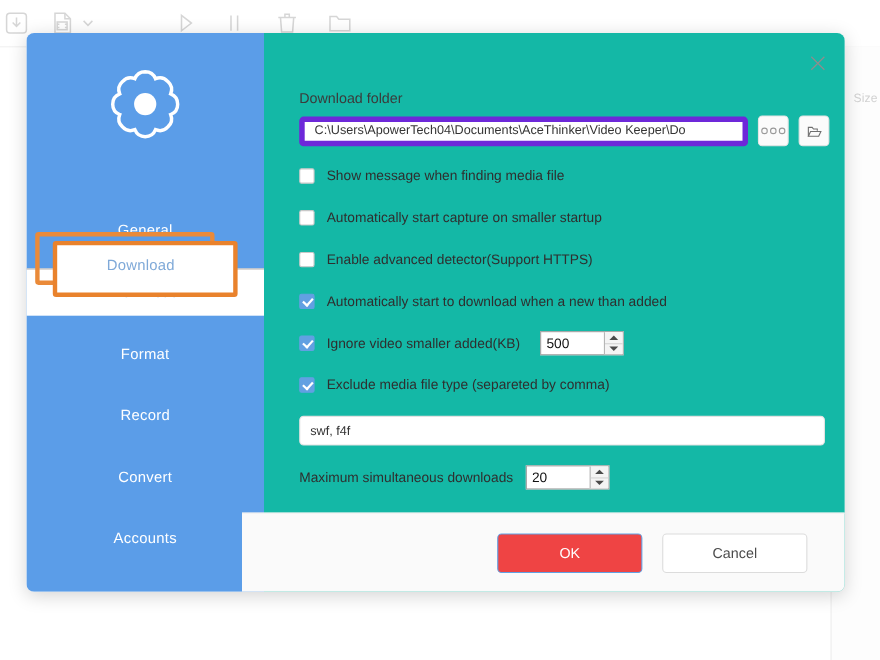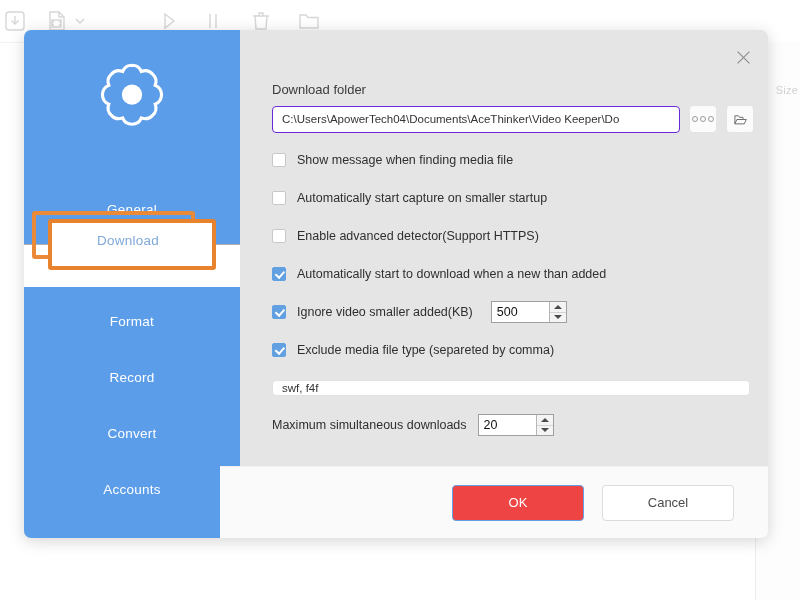--- a/index.html
+++ b/index.html
@@ -131,21 +131,21 @@
     font-size: 13.5px;
     color: #7fa9d8;
     letter-spacing: .25px;
     cursor: pointer;
   }
 
   
   #content {
     flex: 1;
     position: relative;
-    background: #e5e5e5;
+    background: #14b8a6;
   }
   #close-btn {
     position: absolute;
     right: 10px; top: 12px;
     width: 30px; height: 30px;
     display: flex;
     align-items: center;
     justify-content: center;
     cursor: pointer;
     color: #8d8d8d;
@@ -167,21 +167,21 @@
   .path-row {
     display: flex;
     align-items: center;
     gap: 9px;
     margin-bottom: 17px;
   }
   #path-input {
     width: 430px;
     height: 27px;
     box-sizing: border-box;
-    border: 1px solid #6d28d9;
+    border: 5px solid #6d28d9;
     border-radius: 4px;
     background: #ffffff;
     padding: 0 9px;
     font-family: "Liberation Sans", sans-serif;
     font-size: 11.5px;
     color: #343434;
     outline: none;
   }
   .sq-btn {
     width: 26px; height: 26px;
@@ -284,21 +284,21 @@
     width: 0; height: 0;
     border-left: 4px solid transparent;
     border-right: 4px solid transparent;
     border-top: 4px solid #4a4a4a;
   }
 
   .spin-inline { margin-left: 18px; }
 
   #exclude-input {
     width: 478px;
-    height: 16px;
+    height: 27px;
     box-sizing: border-box;
     border: 1px solid #e2e2e2;
     border-radius: 4px;
     padding: 0 9px;
     font-family: "Liberation Sans", sans-serif;
     font-size: 11.5px;
     color: #343434;
     outline: none;
     margin-bottom: 18px;
   }

